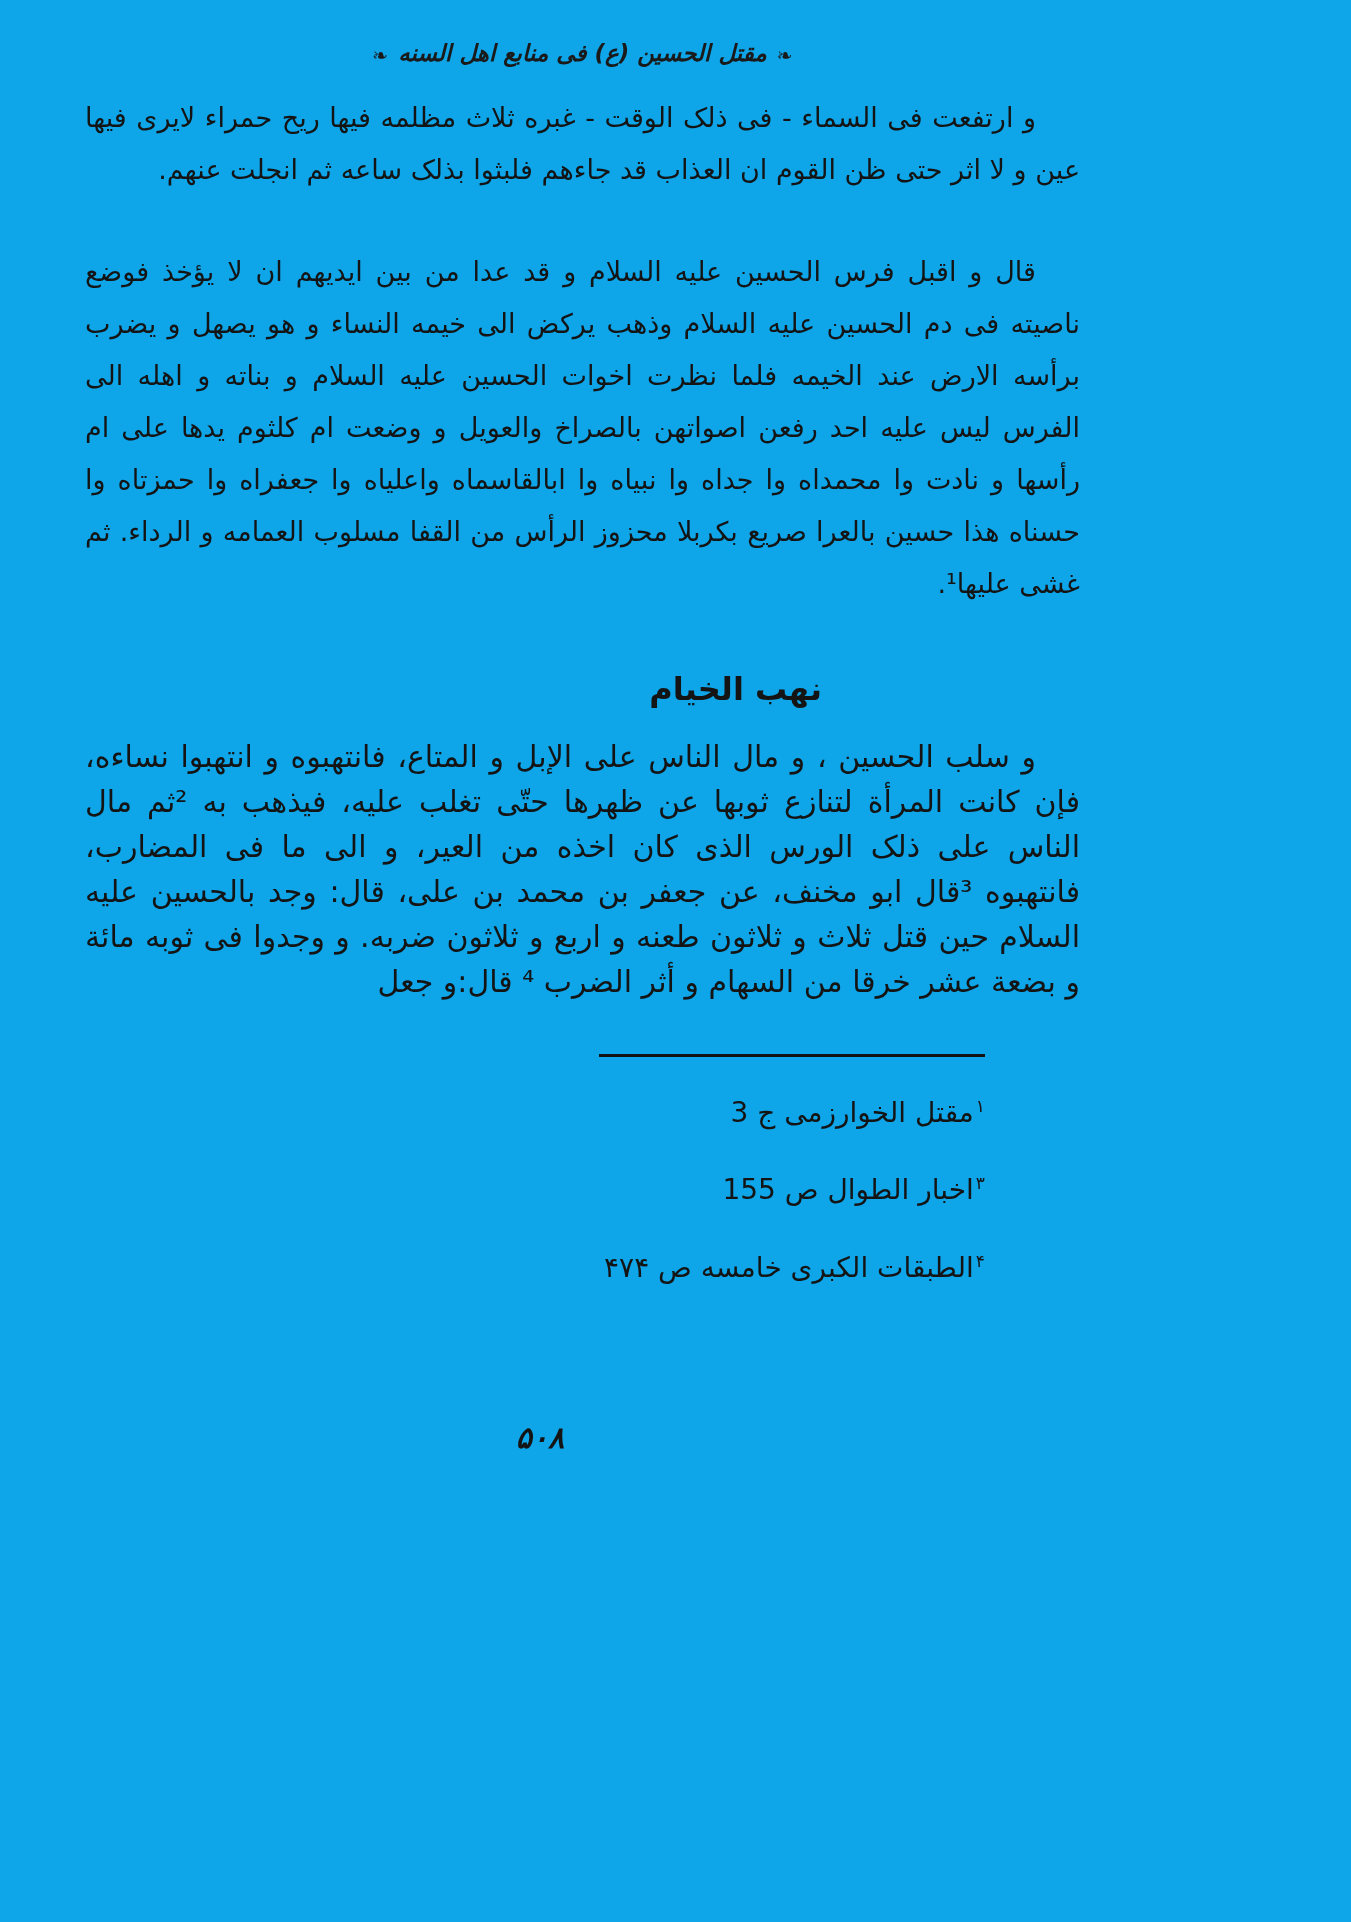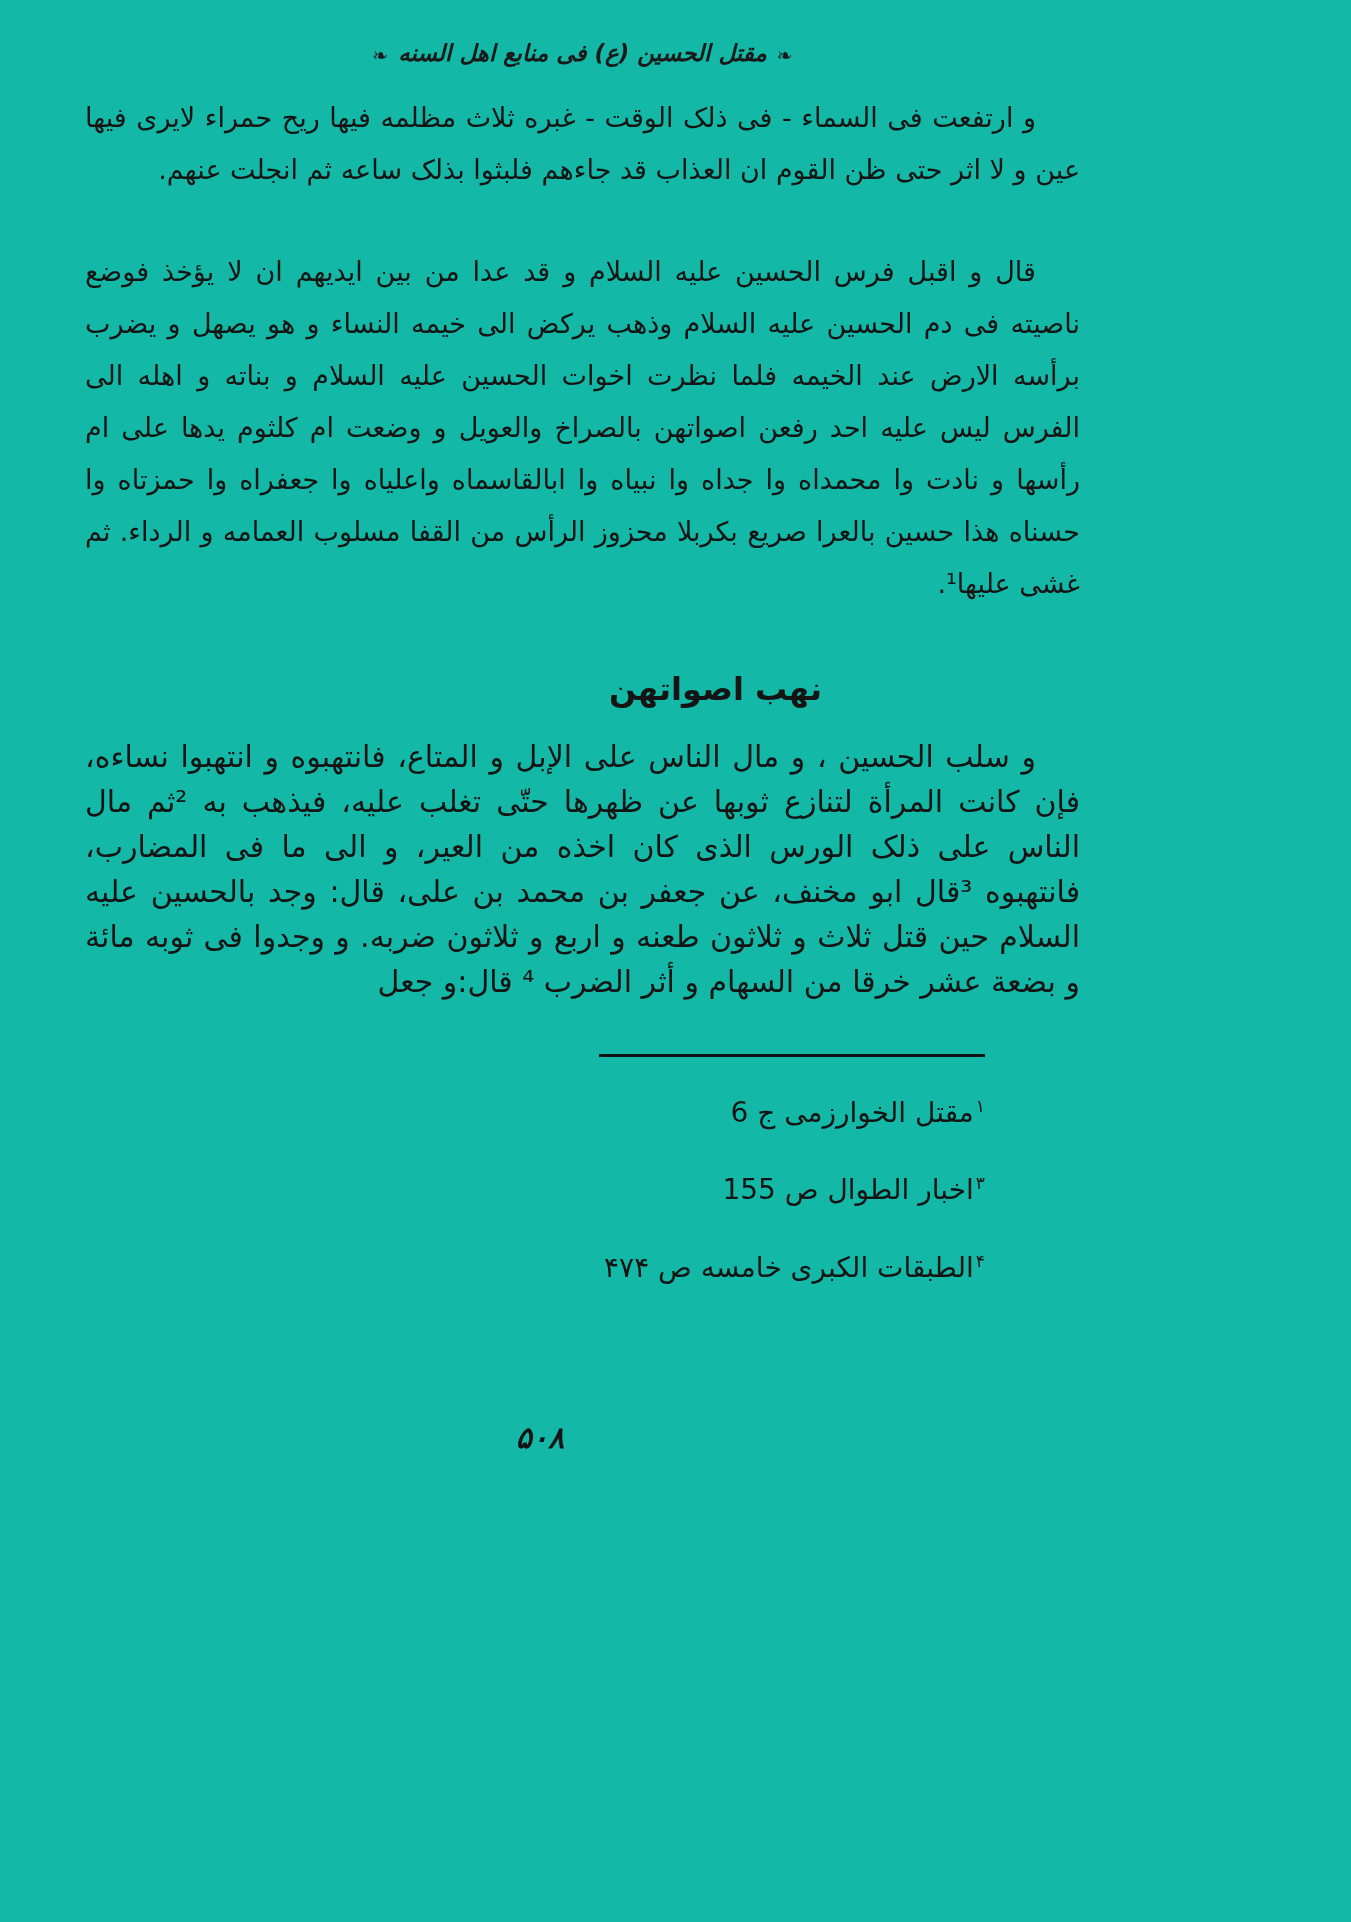--- a/index.html
+++ b/index.html
@@ -11,21 +11,21 @@
   body {
     width: 1351px;
     height: 1922px;
     font-family: "DejaVu Sans", "Liberation Sans", sans-serif;
     color: #141414;
   }
   .page {
     position: relative;
     width: 1351px;
     height: 1922px;
-    background: #14b8a6;
+    background: #0ea5e9;
     overflow: hidden;
   }
   .content {
     position: absolute;
     top: 40px;
     left: 85px;
     width: 995px;
     direction: rtl;
   }
   .running-header {
@@ -109,29 +109,29 @@
   <div class="content" dir="rtl">
 
     <div class="running-header">
       <span class="orn">❧</span><span>مقتل الحسين (ع) فى منابع اهل السنه</span><span class="orn">❧</span>
     </div>
 
     <p class="para p1">و ارتفعت فى السماء - فى ذلک الوقت - غبره ثلاث مظلمه فيها ريح حمراء لايرى فيها عين و لا اثر حتى ظن القوم ان العذاب قد جاءهم فلبثوا بذلک ساعه ثم انجلت عنهم.</p>
 
     <p class="para p2">قال و اقبل فرس الحسين عليه السلام و قد عدا من بين ايديهم ان لا يؤخذ فوضع ناصيته فى دم الحسين عليه السلام وذهب يركض الى خيمه النساء و هو يصهل و يضرب برأسه الارض عند الخيمه فلما نظرت اخوات الحسين عليه السلام و بناته و اهله الى الفرس ليس عليه احد رفعن اصواتهن بالصراخ والعويل و وضعت ام كلثوم يدها على ام رأسها و نادت وا محمداه وا جداه وا نبياه وا ابالقاسماه واعلياه وا جعفراه وا حمزتاه وا حسناه هذا حسين بالعرا صريع بكربلا محزوز الرأس من القفا مسلوب العمامه و الرداء. ثم غشى عليها¹.</p>
 
-    <h2 class="section-heading">نهب اصواتهن</h2>
+    <h2 class="section-heading">نهب الخيام</h2>
 
     <p class="para p3">و سلب الحسين ، و مال الناس على الإبل و المتاع، فانتهبوه و انتهبوا نساءه، فإن كانت المرأة لتنازع ثوبها عن ظهرها حتّى تغلب عليه، فيذهب به ²ثم مال الناس على ذلک الورس الذى كان اخذه من العير، و الى ما فى المضارب، فانتهبوه ³قال ابو مخنف، عن جعفر بن محمد بن على، قال: وجد بالحسين عليه السلام حين قتل ثلاث و ثلاثون طعنه و اربع و ثلاثون ضربه. و وجدوا فى ثوبه مائة و بضعة عشر خرقا من السهام و أثر الضرب ⁴ قال:و جعل</p>
 
     <div class="footnote-rule"></div>
 
     <div class="footnotes">
       <div class="footnote">
-        <sup>۱</sup><span>مقتل الخوارزمى ج 6</span>
+        <sup>۱</sup><span>مقتل الخوارزمى ج 3</span>
       </div>
       <div class="footnote">
         <sup>۳</sup><span>اخبار الطوال ص 155</span>
       </div>
       <div class="footnote">
         <sup>۴</sup><span>الطبقات الكبرى خامسه  ص ۴۷۴</span>
       </div>
     </div>
 
   </div>

